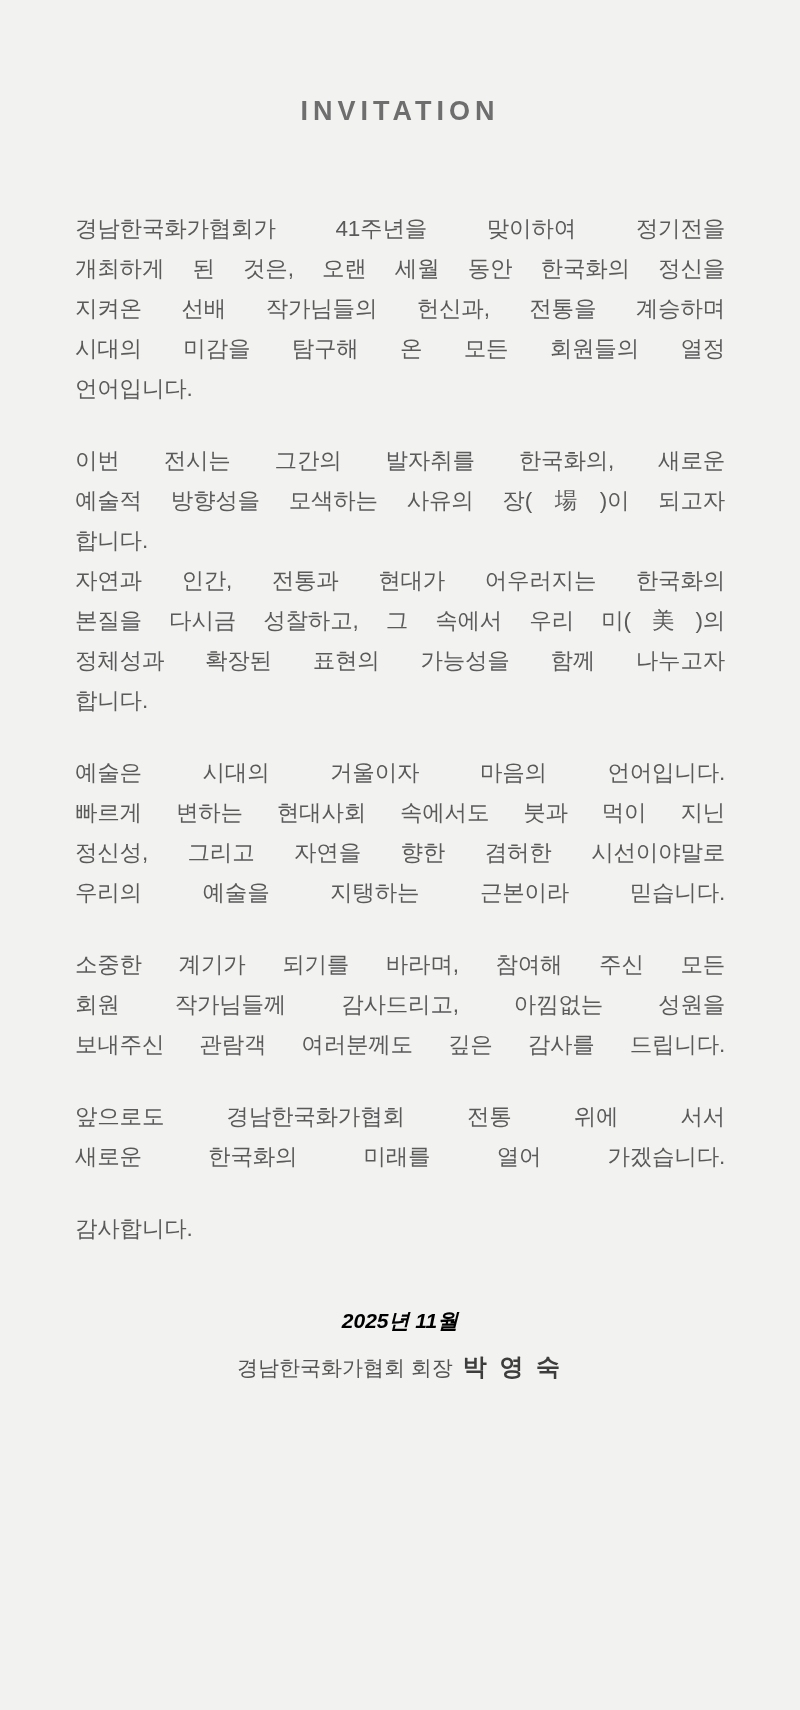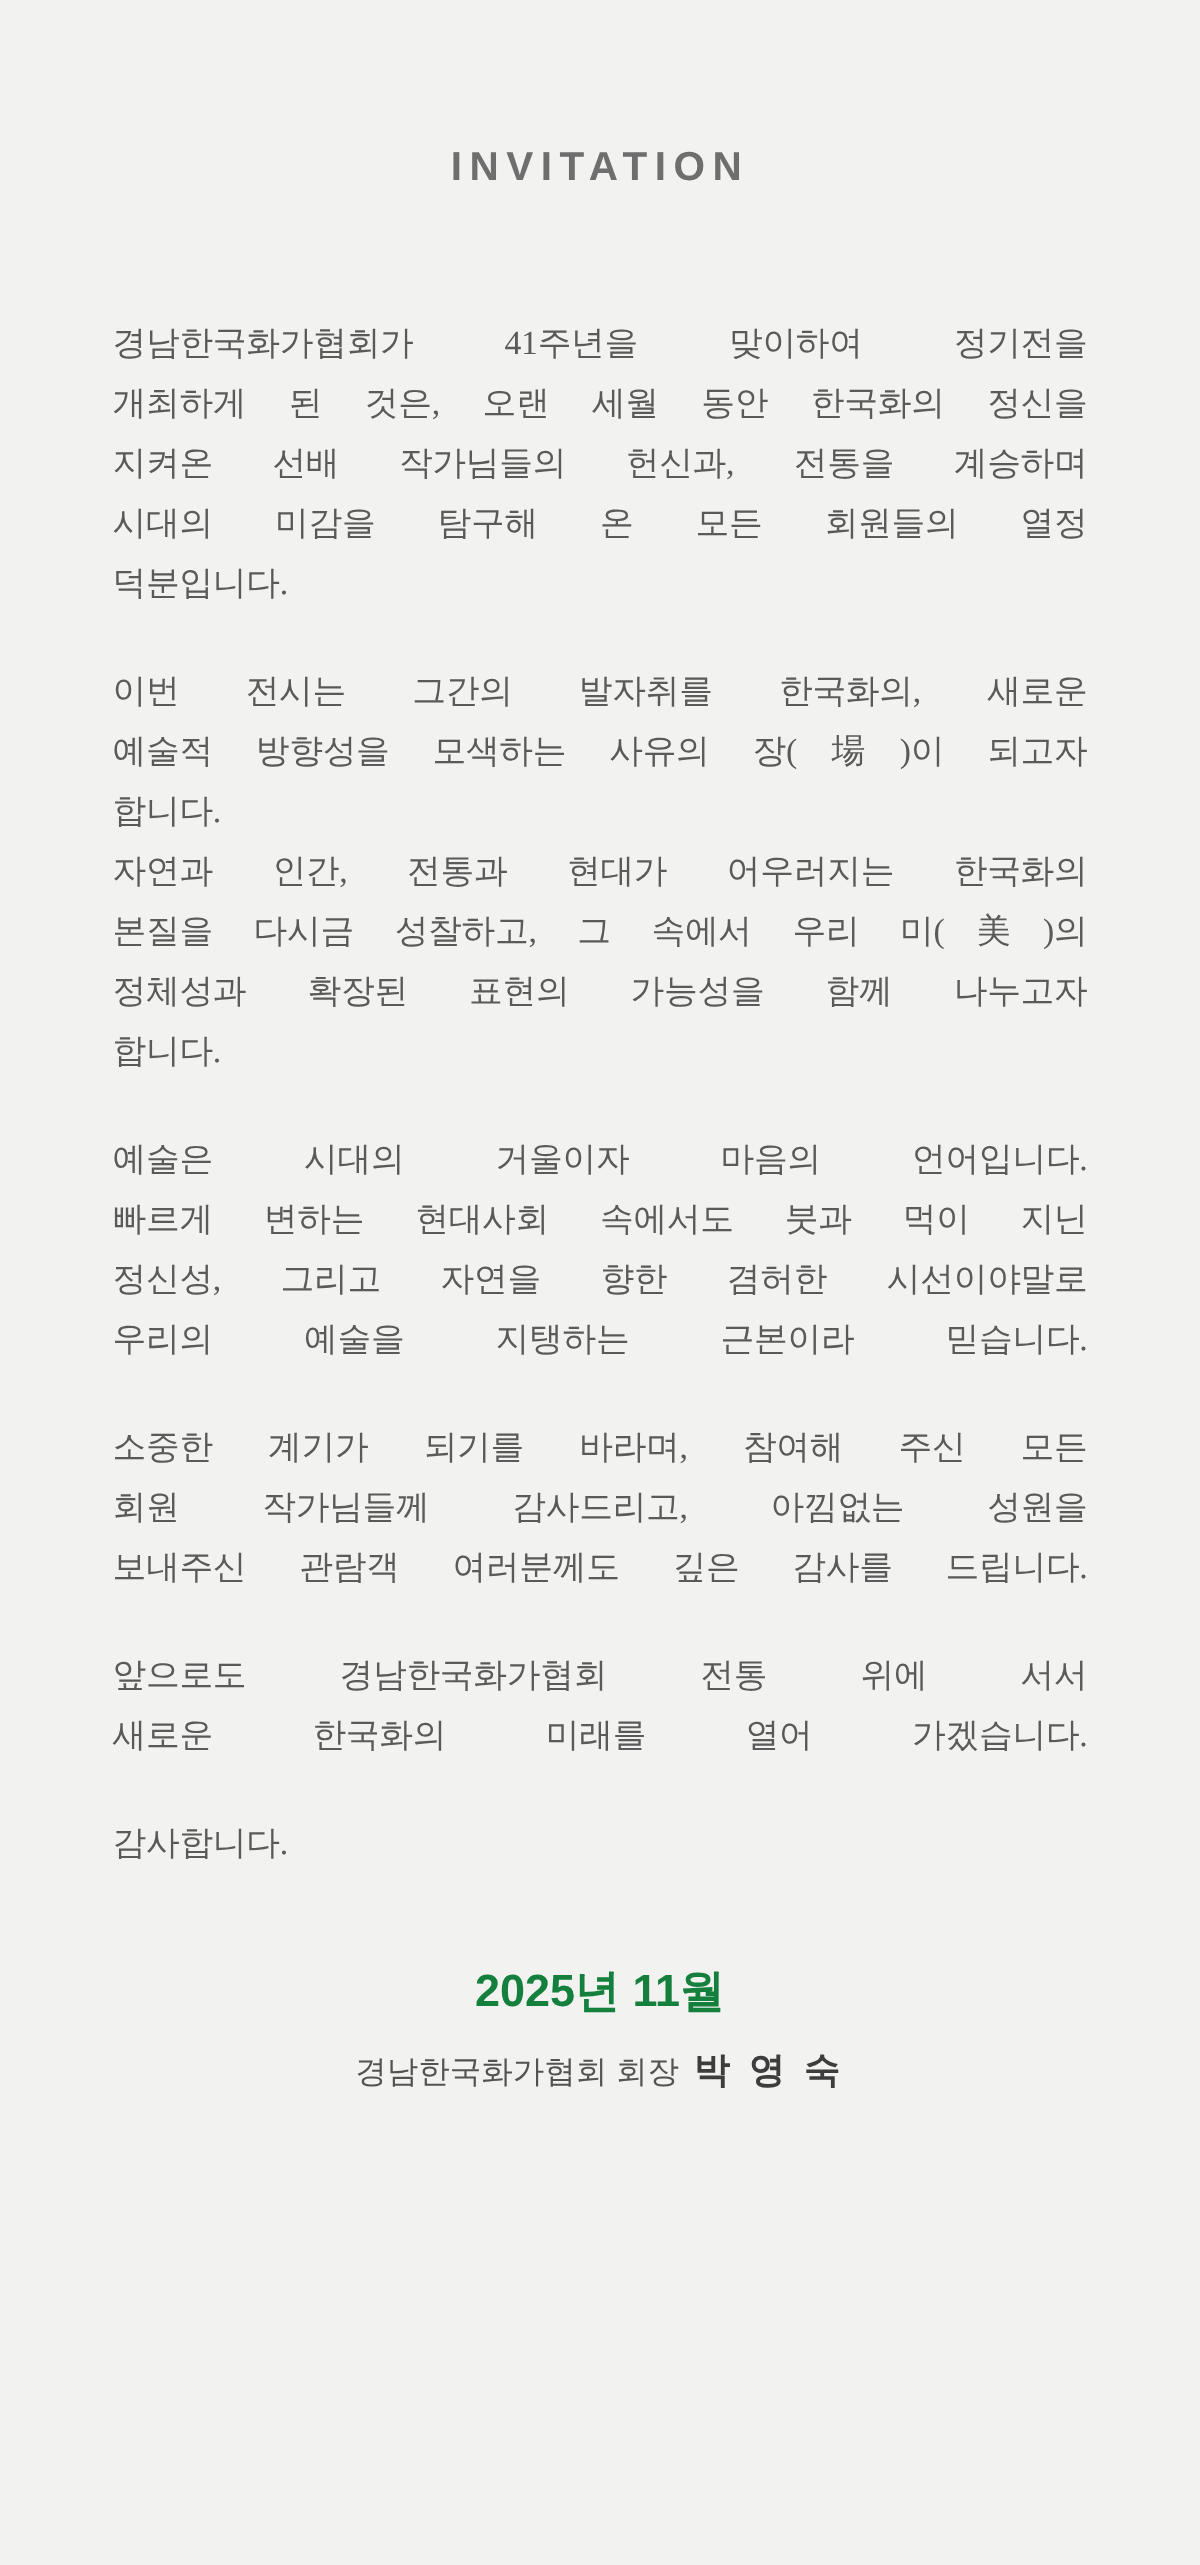--- a/index.html
+++ b/index.html
@@ -25,21 +25,20 @@
     text-align: center;
     font-size: 27px;
     font-weight: bold;
     letter-spacing: 5px;
     color: #6e6e6e;
     padding-top: 96px;
     margin: 0;
   }
   .body-copy {
     margin-top: 82px;
-    font-family: Liberation Serif, serif;
   }
   .para {
     font-size: 22.5px;
     line-height: 40px;
     color: #5a5a5a;
     text-align: justify;
     text-justify: inter-character;
     margin: 0 0 32px 0;
     letter-spacing: -0.2px;
   }
@@ -60,25 +59,26 @@
   }
   .para.plain .line {
     text-align: left;
     text-align-last: left;
   }
   .signature {
     margin-top: 58px;
     text-align: center;
   }
   .sig-date {
-    font-size: 30px;
+    font-size: 21px;
     font-weight: bold;
-    color: #15803d;
+    color: #000000;
     letter-spacing: 0px;
     margin: 0 0 16px 0;
+    font-style: italic;
   }
   .sig-line {
     font-size: 21px;
     color: #4f4f4f;
     font-weight: bold;
     margin: 0;
   }
   .sig-org {
     font-weight: normal;
     color: #535353;
@@ -97,21 +97,21 @@
 <div class="page">
 
   <h1 class="invitation-title">INVITATION</h1>
 
   <div class="body-copy">
     <p class="para justify" id="p1">
         <span class="line">경남한국화가협회가 41주년을 맞이하여 정기전을</span>
         <span class="line">개최하게 된 것은, 오랜 세월 동안 한국화의 정신을</span>
         <span class="line">지켜온 선배 작가님들의 헌신과, 전통을 계승하며</span>
         <span class="line">시대의 미감을 탐구해 온 모든 회원들의 열정</span>
-        <span class="line last">덕분입니다.</span>
+        <span class="line last">언어입니다.</span>
       </p>
     <p class="para justify" id="p2">
         <span class="line">이번 전시는 그간의 발자취를 한국화의, 새로운</span>
         <span class="line">예술적 방향성을 모색하는 사유의 장(場)이 되고자</span>
         <span class="line">합니다.</span>
         <span class="line">자연과 인간, 전통과 현대가 어우러지는 한국화의</span>
         <span class="line">본질을 다시금 성찰하고, 그 속에서 우리 미(美)의</span>
         <span class="line">정체성과 확장된 표현의 가능성을 함께 나누고자</span>
         <span class="line last">합니다.</span>
       </p>

